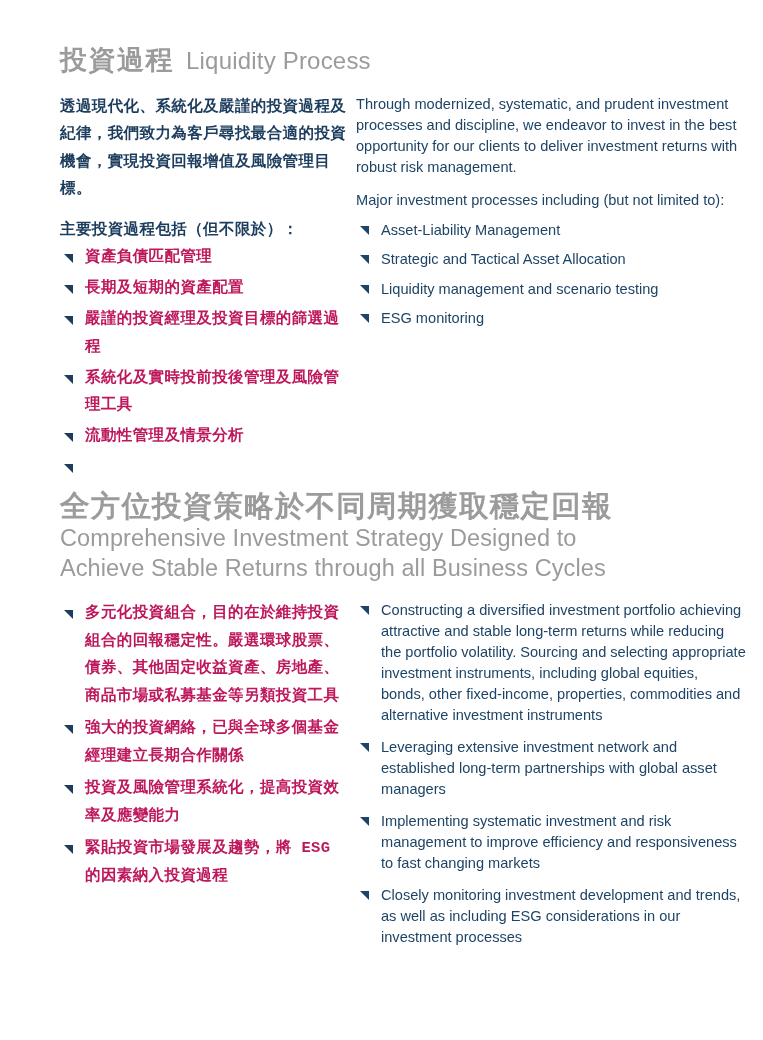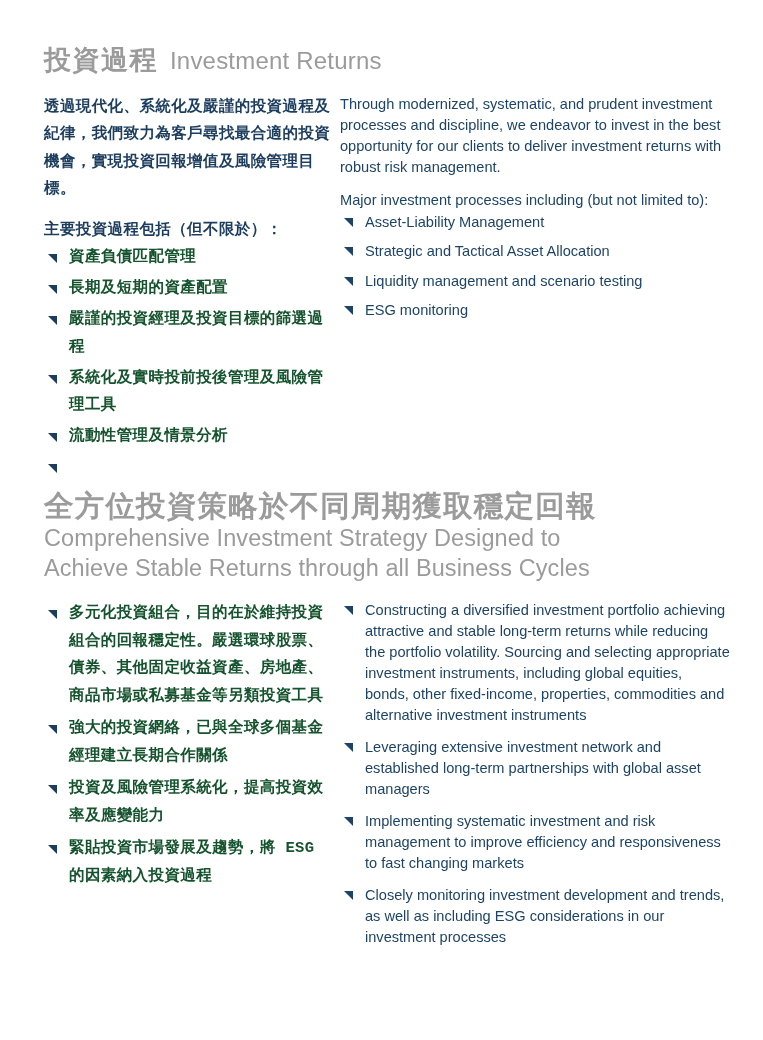--- a/index.html
+++ b/index.html
@@ -13,21 +13,21 @@
     font-family: "Liberation Sans", "DejaVu Sans", sans-serif;
     color: #1d3d5e;
     overflow: hidden;
     position: relative;
   }
   .page {
     position: relative;
     width: 763px;
     height: 908px;
     box-sizing: border-box;
-    padding: 0 44px;
+    padding: 0 60px;
   }
 
   
   .sec1-head {
     padding-top: 46px;
     display: flex;
     align-items: baseline;
     gap: 12px;
     color: #9b9b9b;
     white-space: nowrap;
@@ -94,21 +94,21 @@
     height: 11px;
   }
   .bullet-icon svg { display: block; }
 
   
   ul.zh-list > li {
     font-size: 15.5px;
     font-weight: 700;
     line-height: 27.5px;
     letter-spacing: 0.4px;
-    color: #14532d;
+    color: #be185d;
     margin-bottom: 3.5px;
   }
   ul.zh-list > li .bullet-icon { top: 9px; }
 
   
   ul.en-list > li {
     font-size: 14.6px;
     font-weight: 400;
     line-height: 21px;
     color: #1d4466;
@@ -139,21 +139,21 @@
 </style>
 </head>
 <body>
 
 <div class="page">
 
   <div>
 
     <div class="sec1-head">
       <span class="zh">投資過程</span>
-      <span class="en">Investment Returns</span>
+      <span class="en">Liquidity Process</span>
     </div>
 
     <div class="cols sec1-body">
 
       <div class="col-left">
         <p class="zh-para lead">透過現代化、系統化及嚴謹的投資過程及紀律，我們致力為客戶尋找最合適的投資機會，實現投資回報增值及風險管理目標。</p>
         <p class="zh-para">主要投資過程包括（但不限於）：</p>
         <ul class="blist zh-list">
           <li>
             <span class="bullet-icon">
@@ -201,21 +201,21 @@
                   <path d="M10 1 L10 10 L1 1 Z" fill="#1d3d5e"></path>
                 </svg>
             </span>
           </li>
         </ul>
       </div>
 
       <div class="col-right">
         <p class="en-para lead">Through modernized, systematic, and prudent investment processes and discipline, we endeavor to invest in the best opportunity for our clients to deliver investment returns with robust risk management.</p>
         <p class="en-para">Major investment processes including (but not limited to):</p>
-        <ul class="blist en-list" style="margin-top:1px">
+        <ul class="blist en-list" style="margin-top:9px">
           <li>
             <span class="bullet-icon">
               <svg width="11" height="11" viewBox="0 0 11 11">
                   <path d="M10 1 L10 10 L1 1 Z" fill="#1d4466"></path>
                 </svg>
             </span>
             <span>Asset-Liability Management</span>
           </li>
           <li>
             <span class="bullet-icon">

